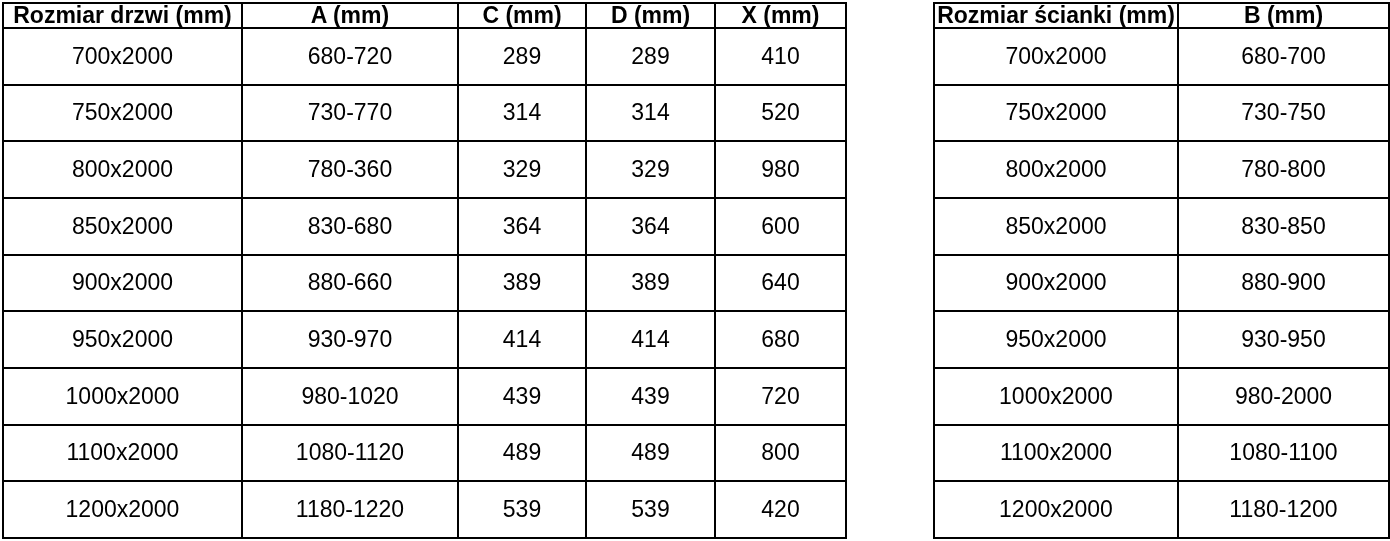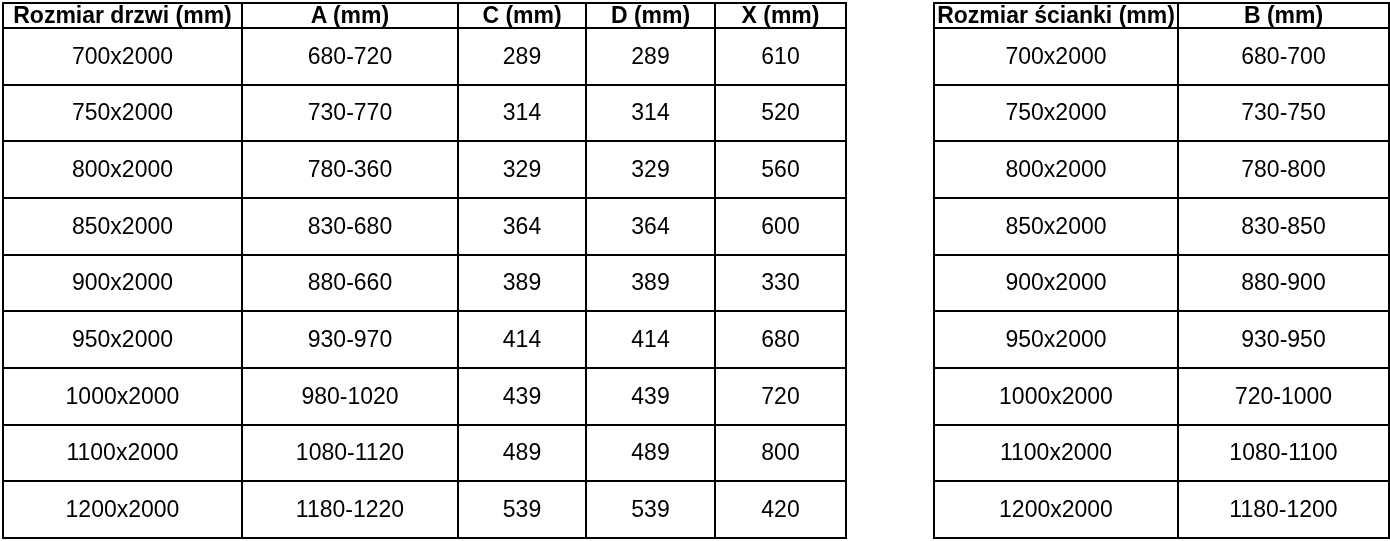--- a/index.html
+++ b/index.html
@@ -63,49 +63,49 @@
           <th>D (mm)</th>
           <th>X (mm)</th>
         </tr>
       </thead>
     <tbody>
         <tr>
           <td>700x2000</td>
           <td>680-720</td>
           <td>289</td>
           <td>289</td>
-          <td>610</td>
+          <td>410</td>
         </tr>
         <tr>
           <td>750x2000</td>
           <td>730-770</td>
           <td>314</td>
           <td>314</td>
           <td>520</td>
         </tr>
         <tr>
           <td>800x2000</td>
           <td>780-360</td>
           <td>329</td>
           <td>329</td>
-          <td>560</td>
+          <td>980</td>
         </tr>
         <tr>
           <td>850x2000</td>
           <td>830-680</td>
           <td>364</td>
           <td>364</td>
           <td>600</td>
         </tr>
         <tr>
           <td>900x2000</td>
           <td>880-660</td>
           <td>389</td>
           <td>389</td>
-          <td>330</td>
+          <td>640</td>
         </tr>
         <tr>
           <td>950x2000</td>
           <td>930-970</td>
           <td>414</td>
           <td>414</td>
           <td>680</td>
         </tr>
         <tr>
           <td>1000x2000</td>
@@ -162,21 +162,21 @@
         <tr>
           <td>900x2000</td>
           <td>880-900</td>
         </tr>
         <tr>
           <td>950x2000</td>
           <td>930-950</td>
         </tr>
         <tr>
           <td>1000x2000</td>
-          <td>720-1000</td>
+          <td>980-2000</td>
         </tr>
         <tr>
           <td>1100x2000</td>
           <td>1080-1100</td>
         </tr>
         <tr>
           <td>1200x2000</td>
           <td>1180-1200</td>
         </tr>
       </tbody>

